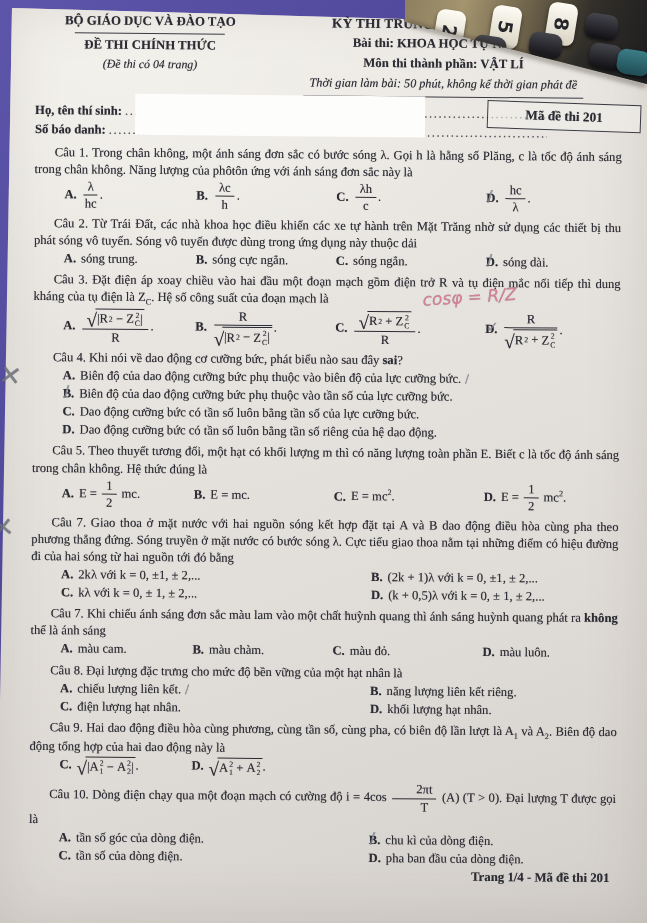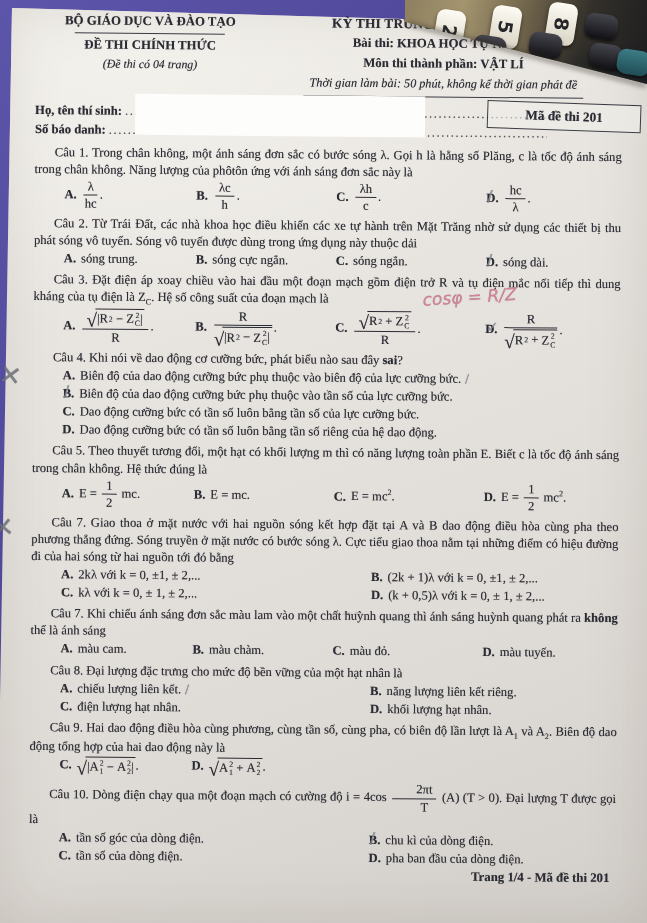--- a/index.html
+++ b/index.html
@@ -296,21 +296,21 @@
           <span class="option"><span class="okey">C.</span><span>kλ với k = 0, ± 1, ± 2,...</span></span>
           <span class="option"><span class="okey">D.</span><span>(k + 0,5)λ với k = 0, ± 1, ± 2,...</span></span>
         </div>
       </div>
       <div class="question">
         <p class="stem"><span class="qlabel">Câu 7.</span><span> </span><span>Khi chiếu ánh sáng đơn sắc màu lam vào một chất huỳnh quang thì ánh sáng huỳnh quang phát ra </span><span class="bd">không</span><span> thể là ánh sáng</span></p>
         <div class="opts-row">
           <span class="option"><span class="okey">A.</span><span>màu cam.</span></span>
           <span class="option"><span class="okey">B.</span><span>màu chàm.</span></span>
           <span class="option"><span class="okey">C.</span><span>màu đỏ.</span></span>
-          <span class="option"><span class="okey">D.</span><span>màu tuyến.</span></span>
+          <span class="option"><span class="okey">D.</span><span>màu luôn.</span></span>
         </div>
       </div>
       <div class="question">
         <p class="stem"><span class="qlabel">Câu 8.</span><span> </span><span>Đại lượng đặc trưng cho mức độ bền vững của một hạt nhân là</span></p>
         <div class="opts-grid2">
           <span class="option"><span class="okey">A.</span><span>chiếu lượng liên kết.</span><span class="pencil end">∕</span></span>
           <span class="option"><span class="okey">B.</span><span>năng lượng liên kết riêng.</span></span>
           <span class="option"><span class="okey">C.</span><span>điện lượng hạt nhân.</span></span>
           <span class="option"><span class="okey">D.</span><span>khối lượng hạt nhân.</span></span>
         </div>

